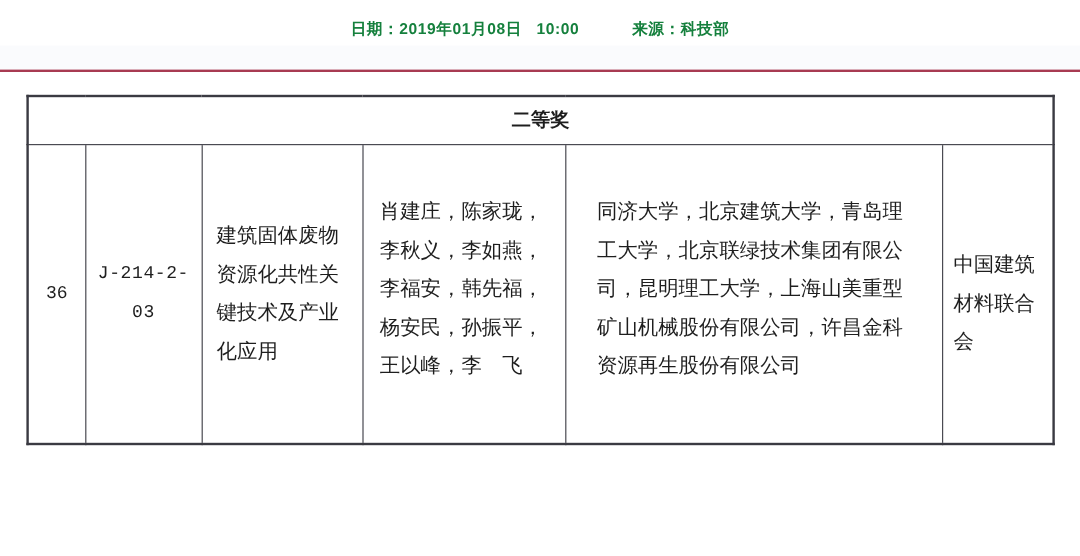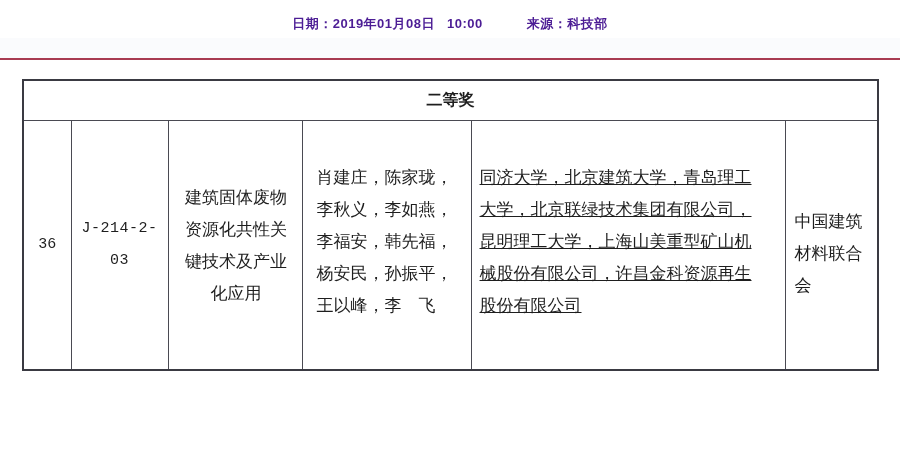--- a/index.html
+++ b/index.html
@@ -24,21 +24,21 @@
     font-weight: bold;
     letter-spacing: 1px;
     color: #c62424;
     font-family: "Liberation Sans", "DejaVu Sans", sans-serif;
   }
   .meta-line {
     margin-top: 15px;
     text-align: center;
     font-size: 13px;
     font-weight: bold;
-    color: #4c1d95;
+    color: #15803d;
     letter-spacing: 0.5px;
   }
   .meta-line .time { margin-left: 12px; }
   .meta-line .source-label { margin-left: 44px; }
   .band {
     margin-top: 5px;
     height: 20px;
     background: #fafbfd;
     border-bottom: 2px solid #a83b52;
   }
@@ -83,23 +83,23 @@
     text-align: center;
     font-family: "Liberation Mono", "DejaVu Sans Mono", monospace;
     font-size: 15px;
   }
   td.cell-code {
     text-align: center;
     font-family: "Liberation Mono", "DejaVu Sans Mono", monospace;
     font-size: 15px;
     letter-spacing: 0.5px;
   }
-  td.cell-project   { padding: 0 10px 0 12px; text-align: center; }
+  td.cell-project   { padding: 0 10px 0 12px; }
   td.cell-people    { padding: 0 6px 8px 14px; }
-  td.cell-orgs      { padding: 0 22px 8px 8px; text-decoration: underline; }
+  td.cell-orgs      { padding: 0 22px 8px 26px; }
   td.cell-nominator { padding: 16px 4px 0 9px; }
 </style>
 </head>
 <body>
 
 <div class="page">
 
 
   <div class="meta-line">
     <span>日期：</span><span>2019年01月08日</span><span class="time">10:00</span><span class="source-label">来源：</span><span>科技部</span>

